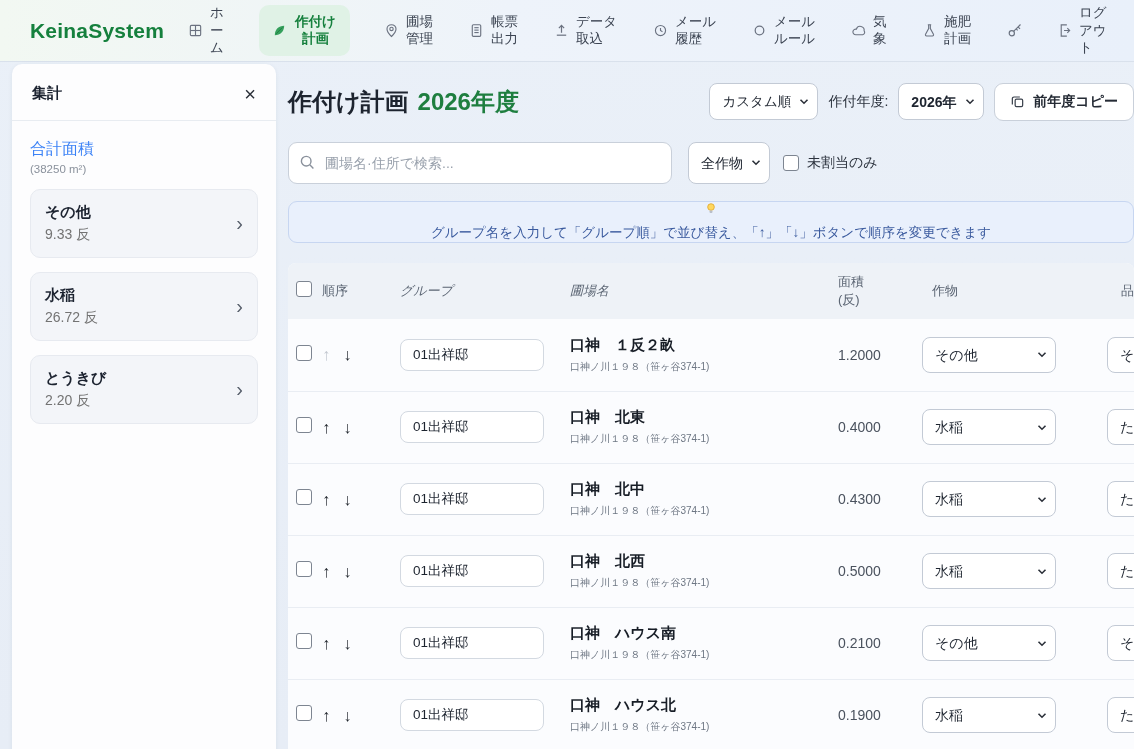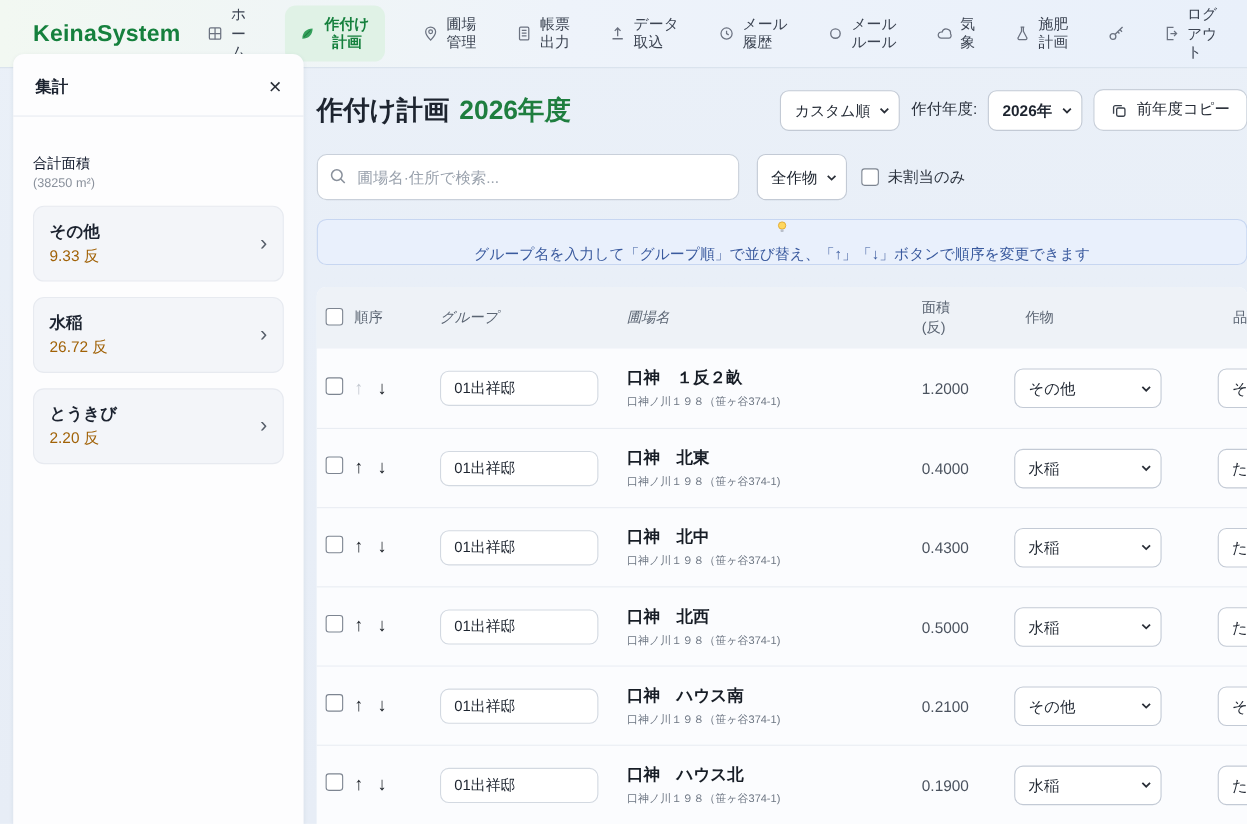--- a/index.html
+++ b/index.html
@@ -17,57 +17,57 @@
   .navitem { display:flex; align-items:center; gap:7px; font-size:13.5px; color:#3c4452; cursor:pointer; }
   .navitem .lbl { line-height:1.3; }
   .navitem svg { flex:0 0 auto; }
   .nv-w1 .lbl { width:15px; }
   .nv-w2 .lbl { width:29px; }
   .nv-w3 .lbl { width:43px; }
   .navitem.active { background:#e0f2e6; border-radius:10px; padding:8px 13px; color:#15803d; font-weight:bold; }
   .navitem.active .lbl { width:43px; text-align:center; }
 
   
-  .bodywrap { display:flex; align-items:flex-end; height:687px; padding:16px 0 0 12px; gap:12px; }
+  .bodywrap { display:flex; align-items:center; height:687px; padding:16px 0 0 12px; gap:12px; }
 
   
   .sidebar { width:264px; flex:0 0 auto; background:#fdfdfe; border-radius:10px 10px 0 0;
              box-shadow:0 1px 4px rgba(40,60,90,.08); height:700px; }
   .sb-head { display:flex; align-items:center; justify-content:space-between; padding:20px 20px 16px 20px;
              border-bottom:1px solid #e8ecf1; }
   .sb-title { font-size:15px; font-weight:bold; color:#1c2330; }
   .sb-close { font-size:20px; color:#2a2f38; cursor:pointer; line-height:1; }
   .sb-body { padding:18px 18px 0 18px; }
-  .sb-total-label { font-size:13px; color:#0f172a;margin-top:16px; }
+  .sb-total-label { font-size:16px; color:#3b82f6; }
   .sb-total-value { font-size:26px; font-weight:bold; color:#12161d; margin-top:4px; }
   .sb-total-sub { font-size:11.5px; color:#8a919c; margin-top:3px; }
   .crop-card { background:#f3f5f9; border:1px solid #e7eaf0; border-radius:10px; padding:13px 14px;
                margin-top:14px; display:flex; align-items:center; justify-content:space-between; cursor:pointer; }
   .crop-name { font-size:15px; font-weight:bold; color:#1c2330; }
-  .crop-area { font-size:14px; color:#a16207; margin-top:4px; }
+  .crop-area { font-size:14px; color:#737373; margin-top:4px; }
   .crop-chev { font-size:20px; color:#565e6a; }
 
   
   .main { flex:1; min-width:0; padding-top:0; }
   .titlerow { display:flex; align-items:center; margin-top:4px; height:42px; }
   .pg-title { font-size:24px; font-weight:bold; color:#1d242f; }
   .pg-year { font-size:24px; font-weight:bold; color:#1e7e3f; margin-left:9px; }
   .title-controls { margin-left:auto; display:flex; align-items:center; gap:10px; }
 
   .selwrap { position:relative; display:inline-flex; align-items:center; }
   .sel { appearance:none; -webkit-appearance:none; background:#fff; border:1px solid #c3cad5;
          border-radius:8px; height:37px; font-size:13.5px; color:#1d242f; padding:0 26px 0 12px;
          font-family:inherit; cursor:pointer; }
   .selwrap .chev { position:absolute; right:9px; pointer-events:none; display:flex; }
   .sel.bold { font-weight:bold; font-size:14px; }
   .fieldlabel { font-size:14px; color:#2a313c; }
 
   .btn { display:inline-flex; align-items:center; gap:8px; background:#fff; border:1px solid #c9d0da;
          border-radius:9px; height:38px; padding:0 15px; font-size:14px; color:#252b35;
-         font-family:inherit; cursor:pointer; }
+         font-family:inherit; cursor:pointer;font-weight:bold; }
 
   .filterrow { display:flex; align-items:center; margin-top:19px; }
   .searchbox { position:relative; width:384px; }
   .searchbox input { width:100%; height:42px; border:1px solid #c9d0da; border-radius:9px;
                      padding:0 12px 0 36px; font-size:14px; font-family:inherit; color:#1d242f;
                      background:#fff; }
   .searchbox input::placeholder { color:#9aa2ad; }
   .searchbox .sicon { position:absolute; left:11px; top:12px; }
   .crop-sel { margin-left:16px; }
   .crop-sel .sel { height:42px; font-size:14px; }

